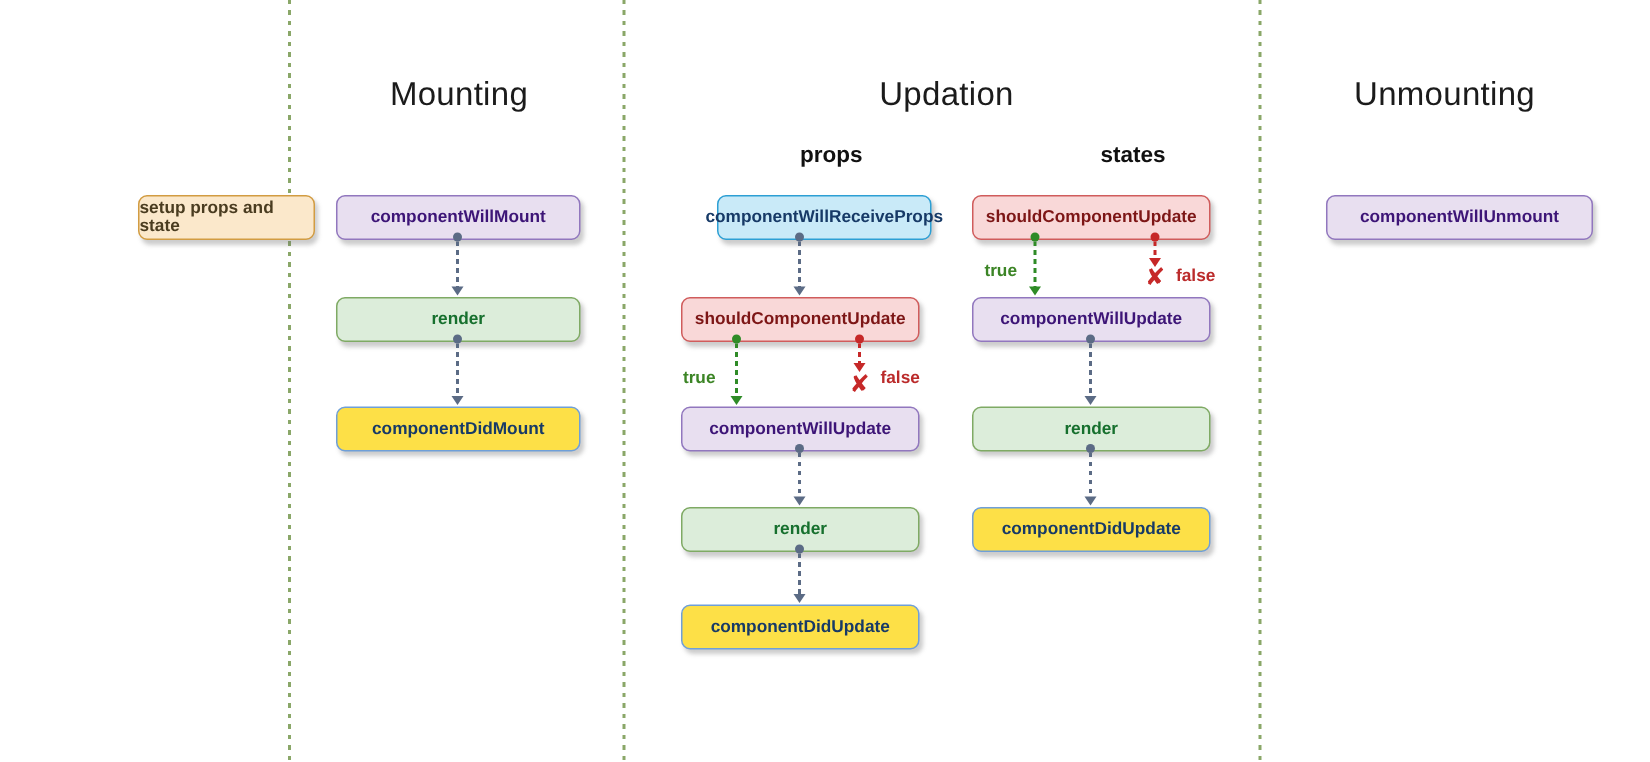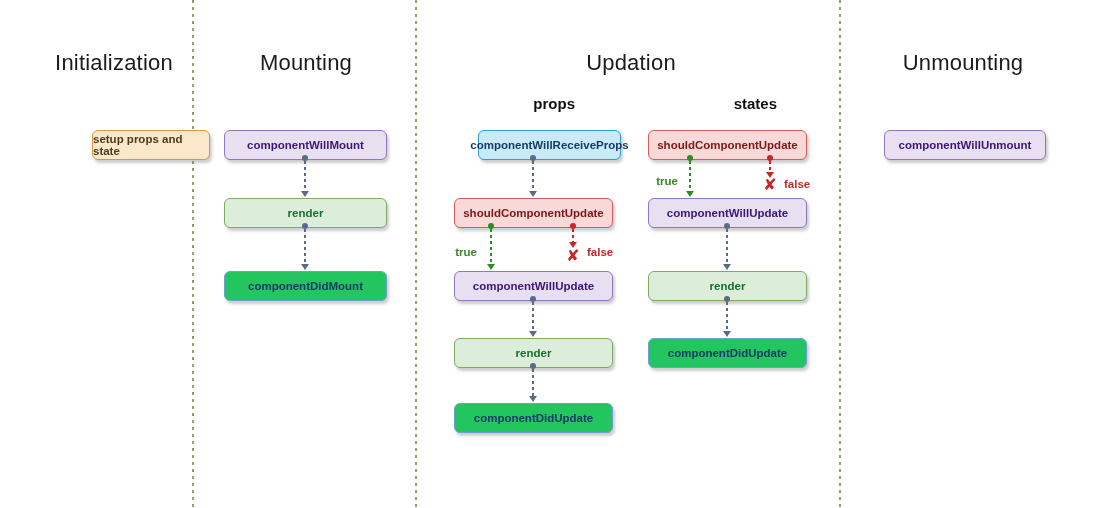--- a/index.html
+++ b/index.html
@@ -21,21 +21,21 @@
   }
   .node{
     position:absolute;height:30px;box-sizing:border-box;border-radius:6px;
     border:1.5px solid;display:flex;align-items:center;justify-content:center;
     font-size:11.5px;font-weight:700;
     box-shadow:2px 3px 3px rgba(110,110,110,.35);
   }
   .node.yellow{background:#FBE8CB;border-color:#D29C42;color:#4A3C20;margin-left:40px;}
   .node.purple{background:#E8DFF0;border-color:#9177BE;color:#3D1577;}
   .node.green {background:#DCEDDA;border-color:#7FAA64;color:#17702E;}
-  .node.blue  {background:#22c55e;border-color:#6F9FD8;color:#173A67;text-align:center;}
+  .node.blue  {background:#fde047;border-color:#6F9FD8;color:#173A67;text-align:center;}
   .node.cyan  {background:#C9EAF8;border-color:#2D9FD4;color:#173A67;}
   .node.red   {background:#F9D8D8;border-color:#D05C5C;color:#7D1616;}
 
   .varrow{position:absolute;width:8px;}
   .varrow .dot{position:absolute;top:-3px;left:1px;width:6px;height:6px;border-radius:50%;background:var(--c);}
   .varrow::before{
     content:'';position:absolute;top:3px;bottom:5px;left:3px;width:2px;
     background-image:repeating-linear-gradient(to bottom,var(--c) 0 3px,transparent 3px 6px);
   }
   .varrow::after{
@@ -56,21 +56,20 @@
 </style>
 </head>
 <body>
 
 <div class="canvas">
 
   <div class="divider" style="left:192px"></div>
   <div class="divider" style="left:415px"></div>
   <div class="divider" style="left:839px"></div>
 
-  <div class="col-title" style="left:14px;top:50px">Initialization</div>
   <div class="col-title" style="left:206px;top:50px">Mounting</div>
   <div class="col-title" style="left:531px;top:50px">Updation</div>
   <div class="col-title" style="left:863px;top:50px">Unmounting</div>
 
   <div class="sub-title" style="left:475px;top:95px">props</div>
   <div class="sub-title" style="left:677px;top:95px">states</div>
 
   <div class="node yellow" style="left:52px;top:130px;width:118px">setup props and state</div>
 
   <div class="node purple" style="left:224px;top:130px;width:163px">componentWillMount</div>
@@ -120,15 +119,15 @@
   <div class="varrow slate" style="left:723px;top:226px;height:44px">
       <i class="dot"></i>
     </div>
   <div class="varrow slate" style="left:723px;top:299px;height:38px">
       <i class="dot"></i>
     </div>
   <div class="branch-label t" style="left:638px;top:175px">true</div>
   <div class="xmark" style="left:761px;top:176px">✘</div>
   <div class="branch-label f" style="left:784px;top:178px">false</div>
 
-  <div class="node purple" style="left:884px;top:130px;width:162px">componentWillUnmount</div>
+  <div class="node purple" style="left:884px;top:130px;width:178px">componentWillUnmount</div>
 
 </div>
 
 </body></html>

